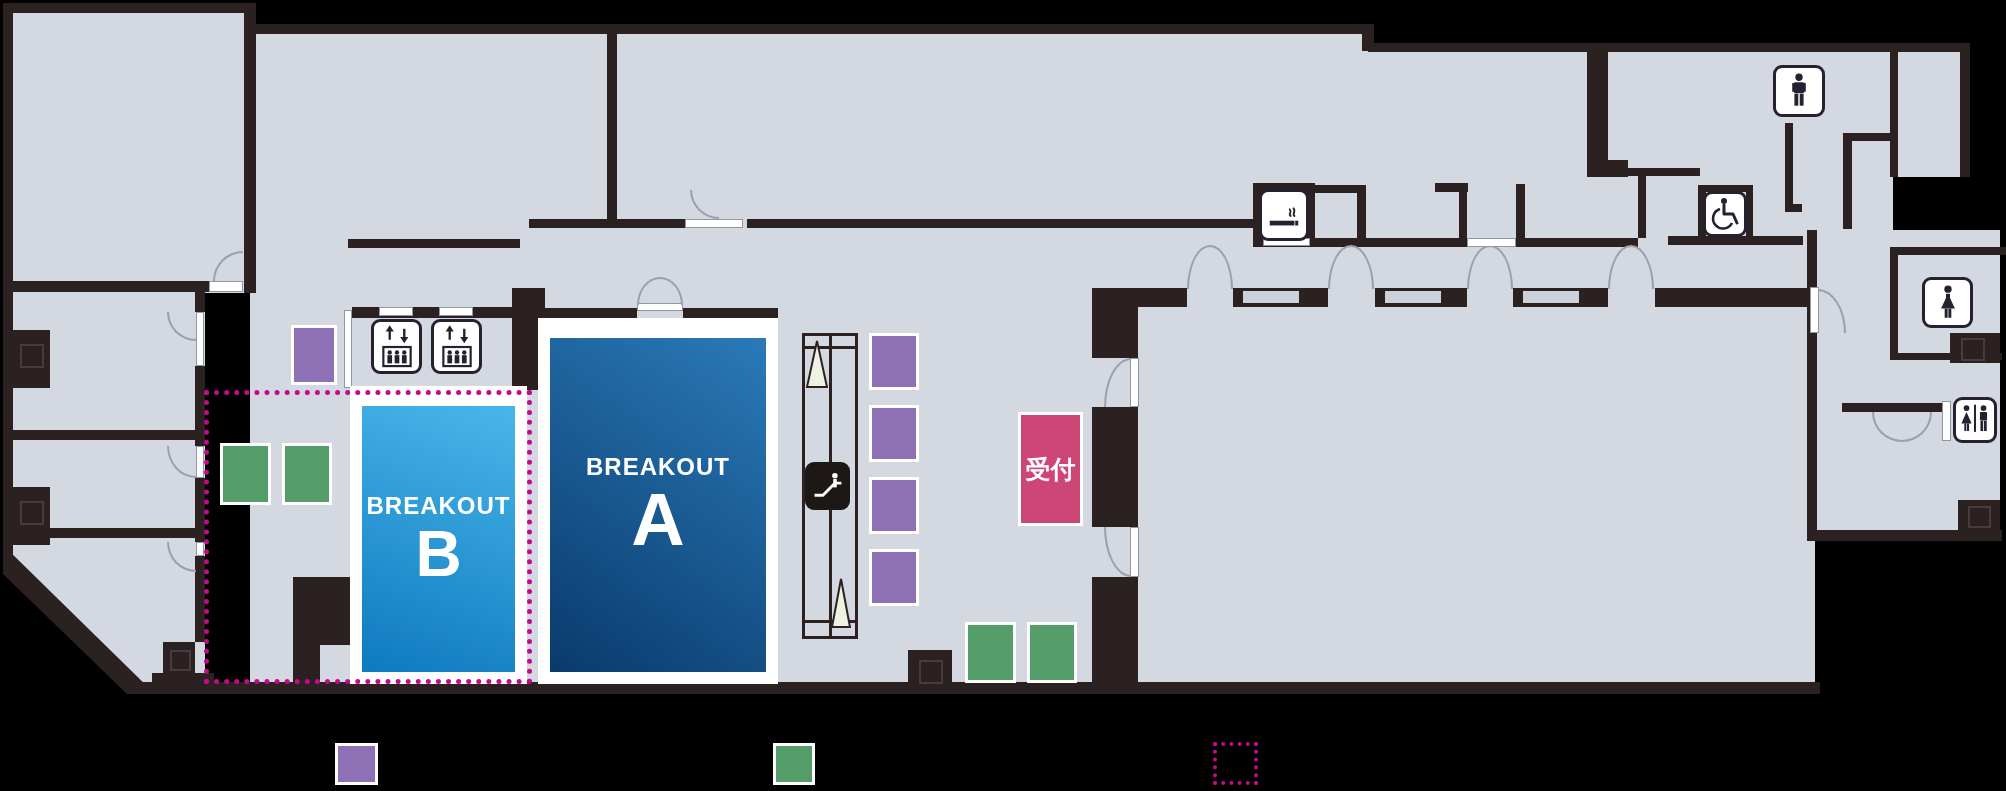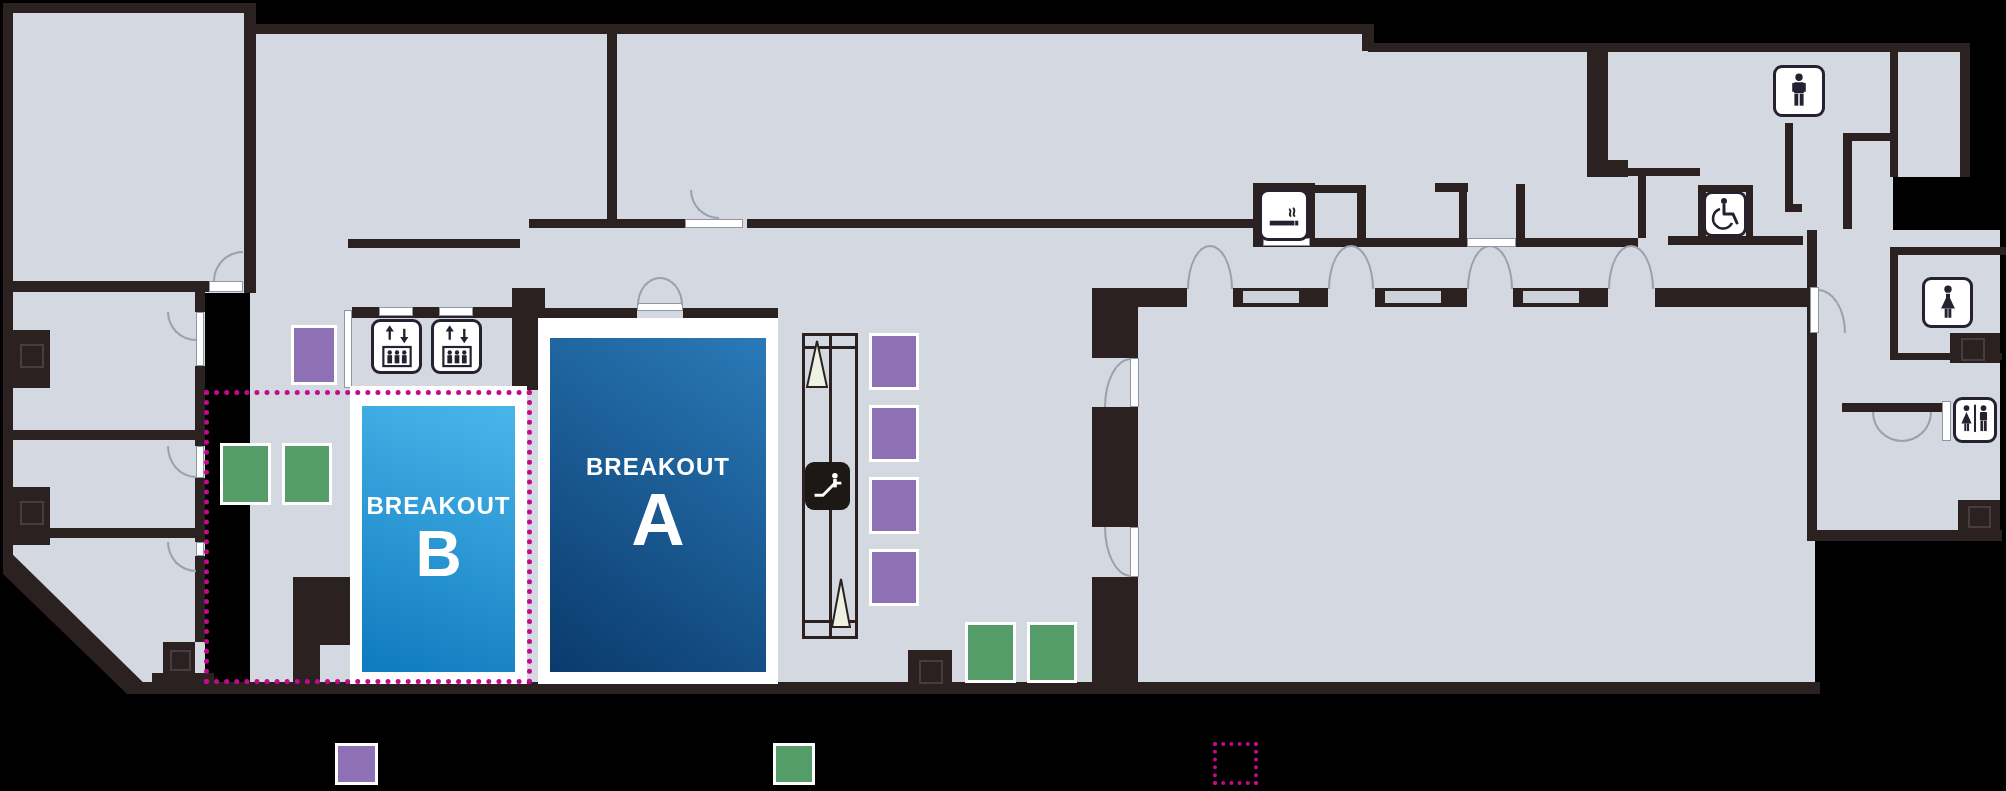--- a/index.html
+++ b/index.html
@@ -260,20 +260,23 @@
       <span class="l1">BREAKOUT</span>
       <span class="l2">B</span>
     </div>
   </div>
   <div class="room" id="breakoutA" style="left:538px;top:318px;width:240px;height:366px">
     <div class="fill">
       <span class="l1">BREAKOUT</span>
       <span class="l2">A</span>
     </div>
   </div>
+  <div id="reception" style="left:1018px;top:412px;width:65px;height:114px">
+    <span>受付</span>
+  </div>
 
   <div class="dotted" style="left:204px;top:390px;width:328px;height:294px"></div>
 
   <div class="plate" style="left:1259px;top:189px;width:50px;height:52px">
     <svg width="38" height="38" viewBox="0 0 40 40">
       <rect x="5" y="26" width="26" height="5" fill="#262130"></rect>
       <rect x="31.8" y="26" width="3.2" height="5" fill="#262130"></rect>
       <path d="M27 21c-3-2 2-4 -1-7 M31 21c-3-2 2-5 -1-8" stroke="#262130" stroke-width="2" fill="none" stroke-linecap="round"></path>
     </svg>
   </div>

